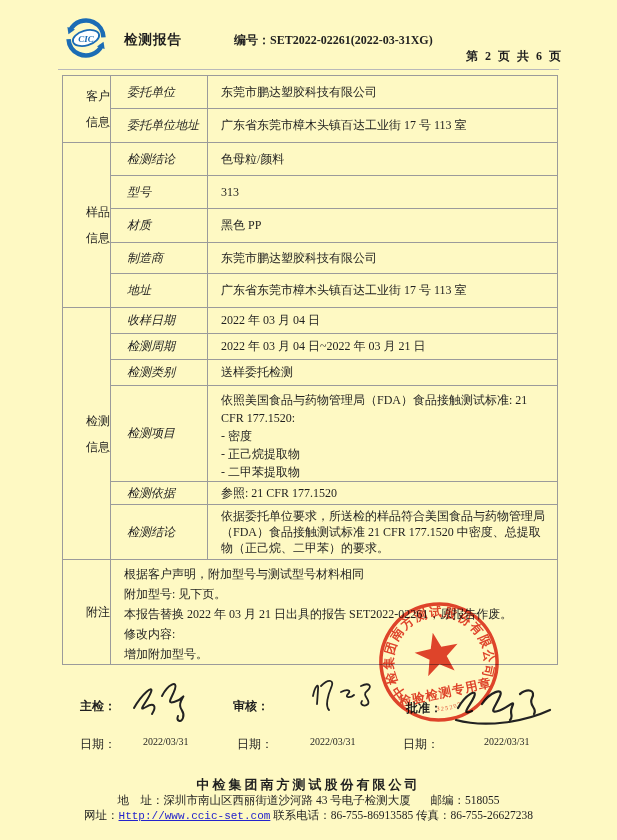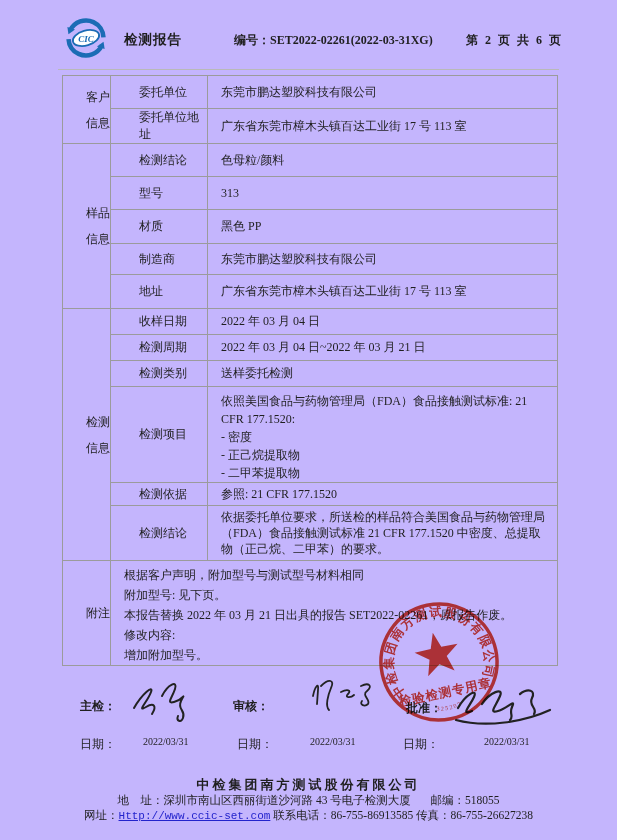--- a/index.html
+++ b/index.html
@@ -1,33 +1,33 @@
 <!DOCTYPE html>
 <html><head>
 <meta charset="utf-8">
 <style>
   * { margin:0; padding:0; box-sizing:border-box; }
   html,body { background:#888; }
   .page {
     position:relative; width:617px; height:840px; margin:0 auto;
-    background:#c4b5fd; overflow:hidden;
+    background:#fef9c3; overflow:hidden;
     font-family:"Liberation Serif","DejaVu Serif",serif;
     color:#1f1f1f;
   }
   
   .logo { position:absolute; left:64px; top:16px; width:44px; height:44px; }
   .hdr-title { position:absolute; left:124px; top:31px; font-size:13.5px; font-weight:bold; letter-spacing:1px; }
   .hdr-no { position:absolute; left:234px; top:32px; font-size:12px; font-weight:bold; }
-  .hdr-page { position:absolute; left:466px; top:32px; font-size:12px; font-weight:bold; letter-spacing:2px; }
+  .hdr-page { position:absolute; left:466px; top:48px; font-size:12px; font-weight:bold; letter-spacing:2px; }
   .hdr-rule { position:absolute; left:58px; top:69px; width:501px; height:1px; background:#b9b9b9; }
   
   table.report { position:absolute; left:62px; top:75px; width:496px; border-collapse:collapse; table-layout:fixed; }
   table.report td { border:1px solid #9b9b9b; font-size:12px; vertical-align:middle; }
   td.sec { width:48px; text-align:right; line-height:26px; }
-  td.lbl { width:97px; padding-left:28px; }
+  td.lbl { width:97px; padding-left:16px;font-style:italic; }
   td.val { padding-left:13px; padding-right:10px; }
   td.multi { vertical-align:top; padding-top:5px; line-height:18px; }
   td.concl { line-height:16px; padding-top:3px; padding-bottom:3px; }
   td.notes { vertical-align:top; padding-top:4px; line-height:20px; }
   
   .sig-label { position:absolute; font-size:12px; font-weight:bold; }
   .sig-svg { position:absolute; }
   .date-label { position:absolute; font-size:12px; }
   .date-val { position:absolute; font-size:10px; }
   

